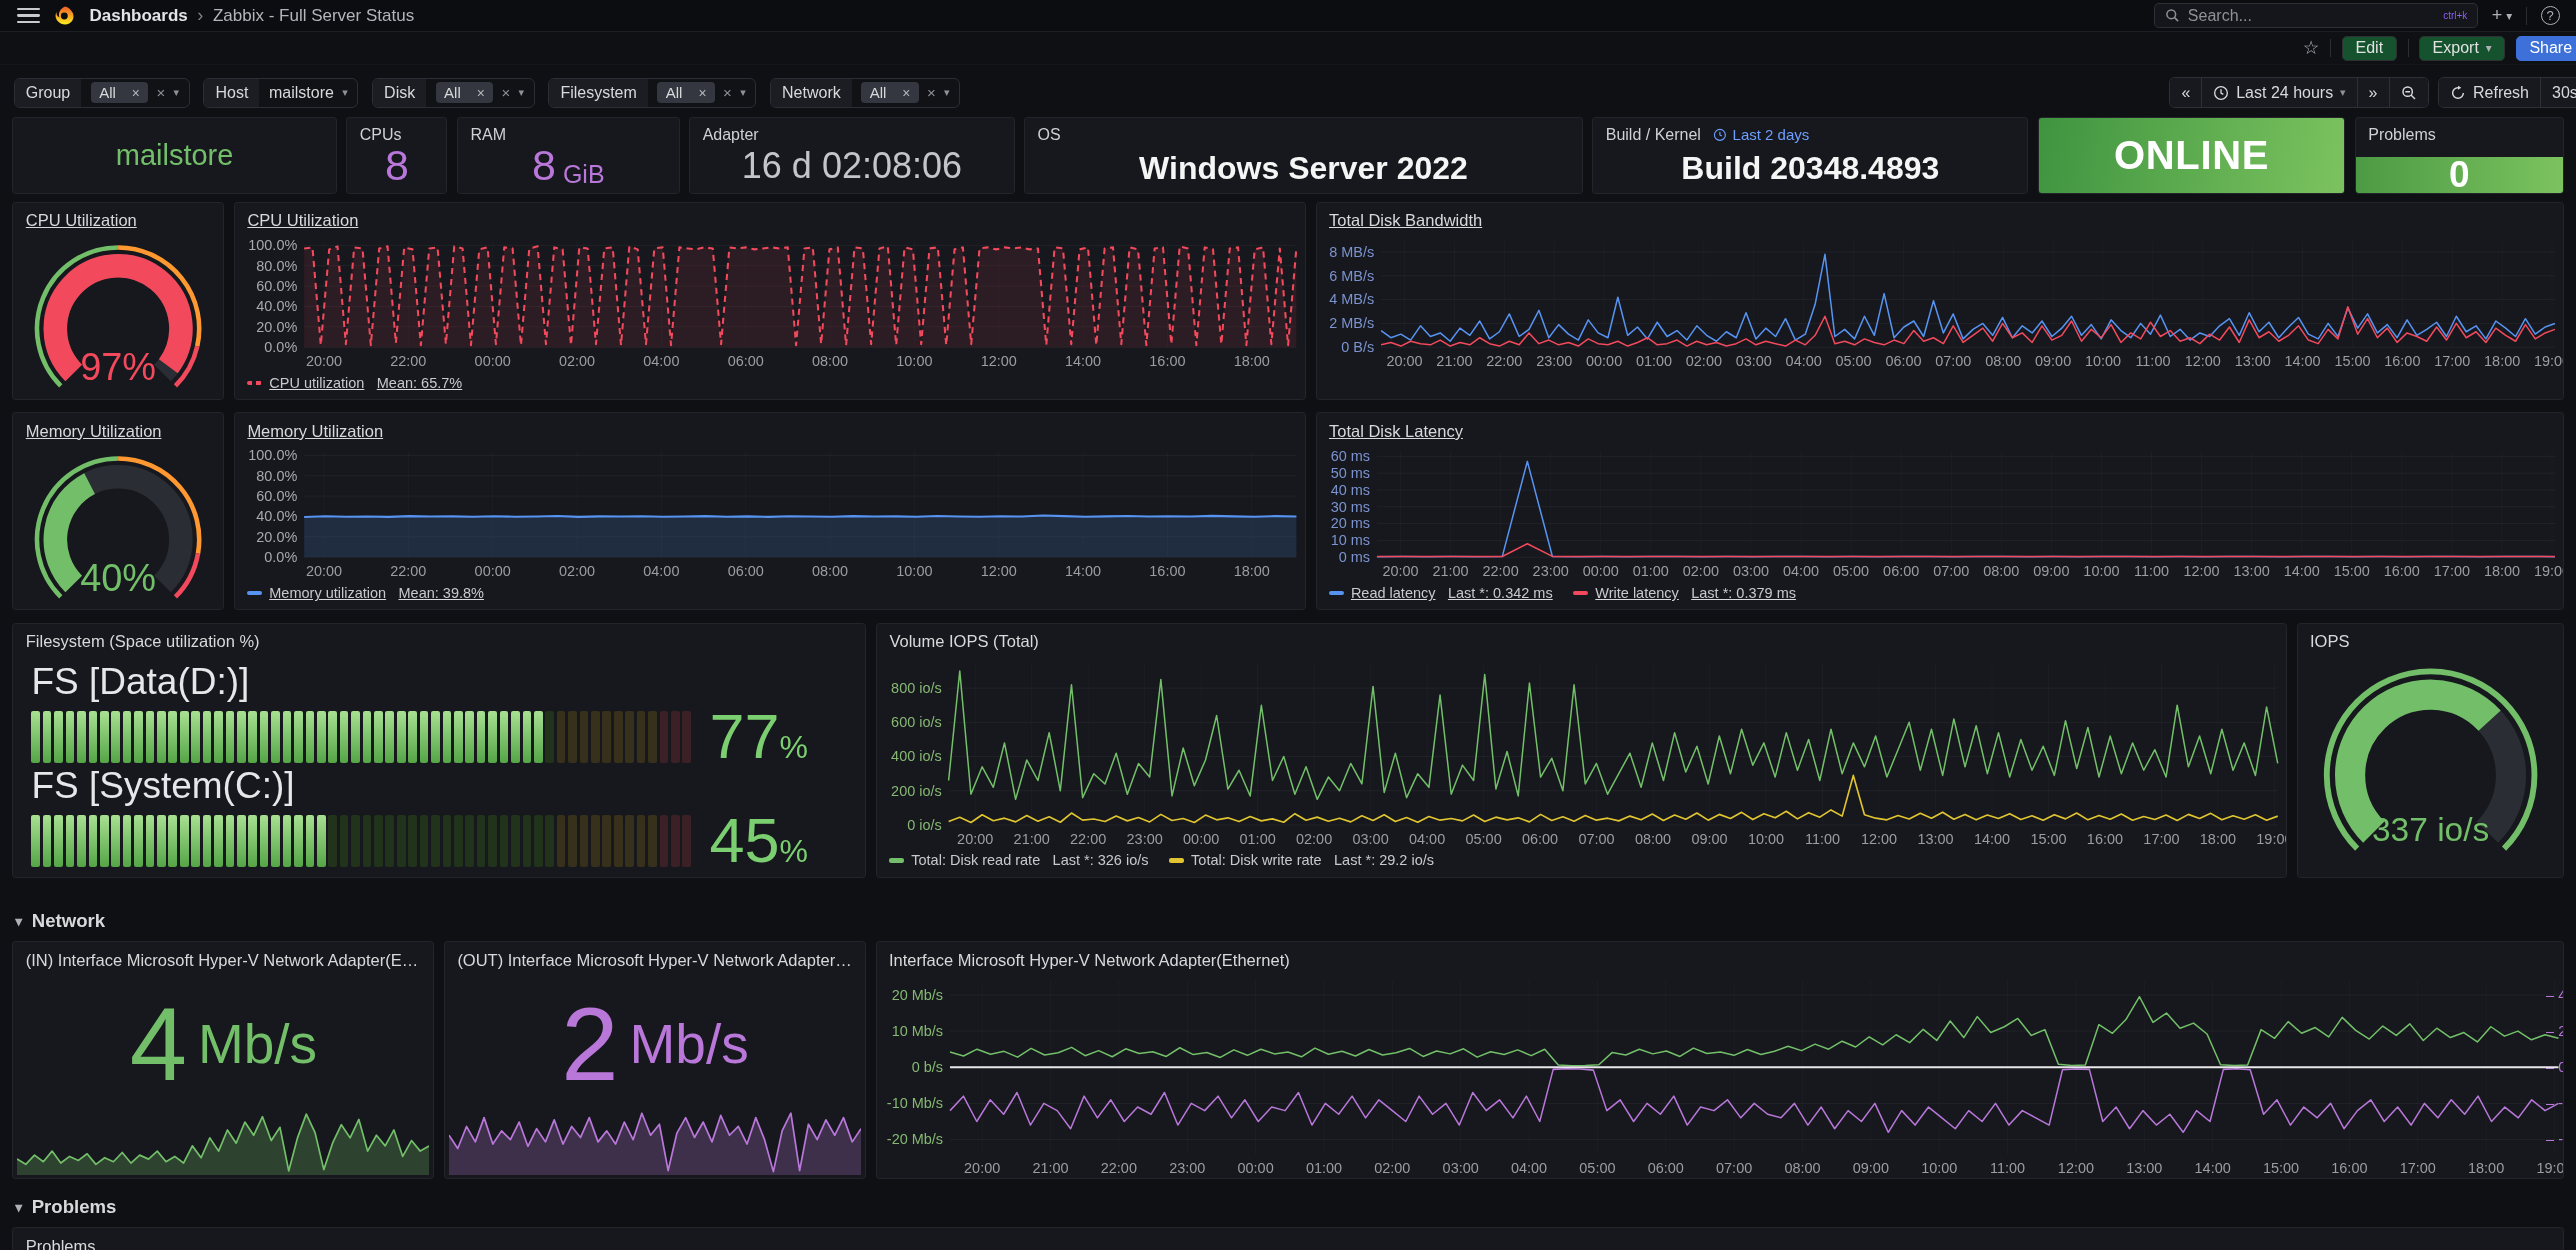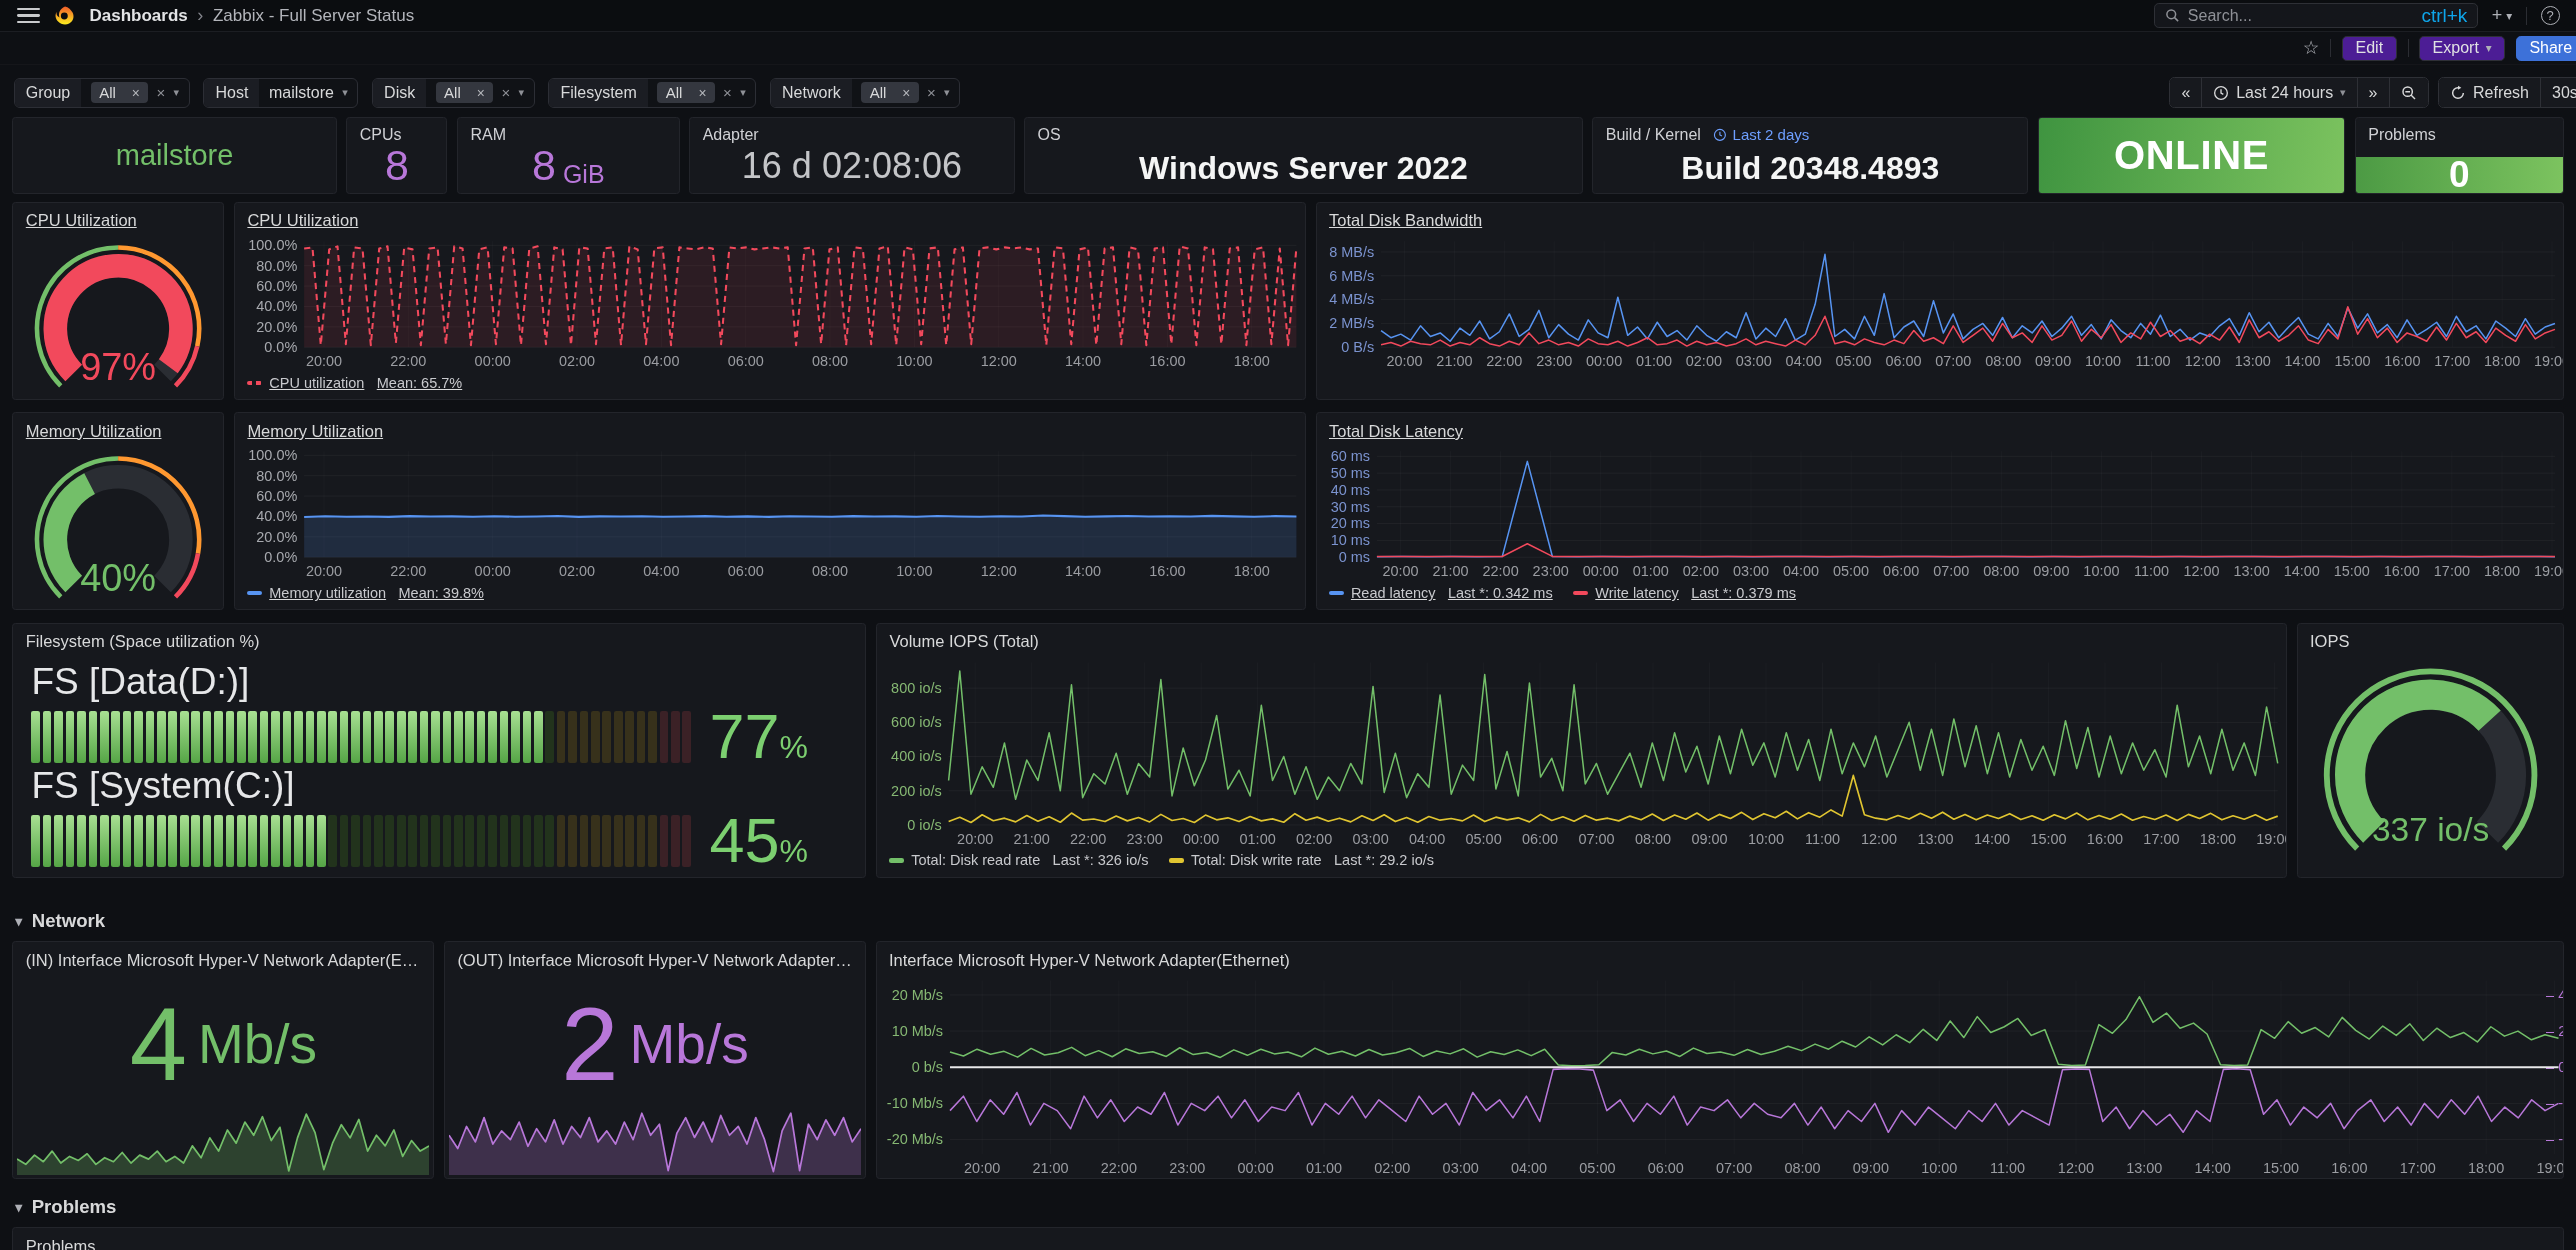--- a/index.html
+++ b/index.html
@@ -10,29 +10,29 @@
   .nav { height:32px; background:#0b0d10; border-bottom:0.7px solid #1c1e23; display:flex; align-items:center; padding:0 16.5px; gap:13.8px; }
   .hamburger { width:23.4px; display:flex; flex-direction:column; gap:4.1px; cursor:pointer; }
   .hamburger i { display:block; height:2.4px; background:#c9cacc; border-radius:1.4px; }
   .logo { width:22px; height:22px; }
   .crumbs { display:flex; align-items:center; gap:9.6px; font-size:17px; }
   .crumb-root { color:#e3e4e6; font-weight:600; }
   .crumb-sep { color:#82838a; font-size:18px; }
   .crumb-cur { color:#b3b5bb; }
   .nav-right { margin-left:auto; display:flex; align-items:center; gap:13.8px; }
   .search { width:324px; height:25px; background:#14161b; border:0.7px solid #2e3036; border-radius:4.8px; display:flex; align-items:center; padding:0 9.6px; gap:8.3px; color:#8f9197; font-size:16px; }
-  .search .sc { margin-left:auto; color:#0ea5e9; font-size:19px; }
+  .search .sc { margin-left:auto; color:#8b5cf6; font-size:10px; }
   .vsep { width:0.7px; height:18px; background:#2b2d33; }
   .icon-btn { color:#aeb0b6; font-size:18px; display:flex; align-items:center; gap:4.1px; cursor:pointer; }
   .chev { font-size:11.7px; color:#aeb0b6; }
   .help-circ { width:19px; height:19px; border:1.4px solid #aeb0b6; border-radius:50%; display:flex; align-items:center; justify-content:center; font-size:13px; color:#aeb0b6; }
 
   
   .toolbar { height:33px; background:#0e1014; border-bottom:0.7px solid #15161a; display:flex; align-items:center; justify-content:flex-end; padding:0 0 0 16.5px; gap:11px; }
-  .tb-btn { height:25px; background:#4c1d95; border:0.7px solid #2e3036; border-radius:4.8px; padding:0 12.4px; display:flex; align-items:center; gap:6.9px; font-size:16px; color:#e0e1e3; cursor:pointer; }
+  .tb-btn { height:25px; background:#14532d; border:0.7px solid #2e3036; border-radius:4.8px; padding:0 12.4px; display:flex; align-items:center; gap:6.9px; font-size:16px; color:#e0e1e3; cursor:pointer; }
   .tb-share { background:#3d71d9; border-color:#3d71d9; color:#fff; width:96px; margin-right:-36px; }
   .star { font-size:18.6px; color:#aeb0b6; }
 
   
   .dash { padding:8.3px 12.4px 0 12.4px; }
   .filters { display:flex; align-items:center; gap:13.8px; padding:4.1px 1.4px 8.3px; }
   .fpill { height:30px; border:0.7px solid #2c2e35; border-radius:6px; display:flex; align-items:stretch; overflow:hidden; background:#101216; }
   .fpill .flabel { background:#1b1d23; display:flex; align-items:center; padding:0 11px; font-size:16px; color:#d8d9da; }
   .fpill .fval { display:flex; align-items:center; gap:8.3px; padding:0 9.6px; }
   .chip { background:#34373f; border-radius:4.1px; padding:2.1px 8.3px; font-size:15px; display:flex; gap:16px; align-items:flex-end; }

